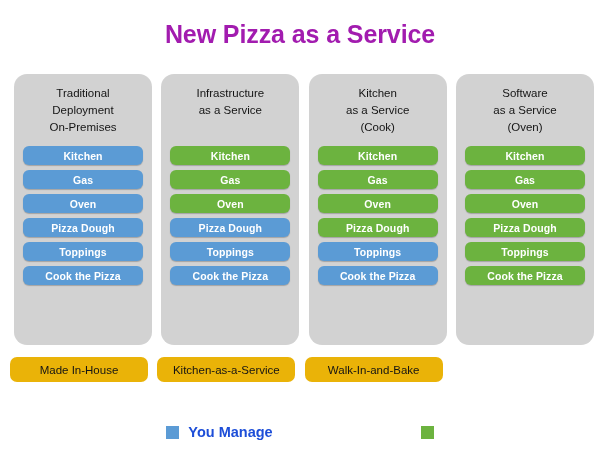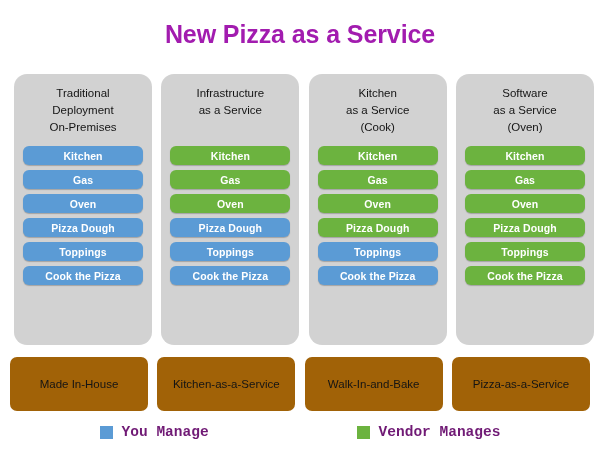--- a/index.html
+++ b/index.html
@@ -87,22 +87,22 @@
     letter-spacing: 0.1px;
     box-shadow: 0 1px 1px rgba(0,0,0,0.22);
     box-sizing: border-box;
   }
   .chip.blue  { background: #5b9bd5; }
   .chip.green { background: #6cb33f; }
 
   .footer-box {
     margin-top: 12px;
     width: 138px;
-    height: 54px;
-    background: #a16207;
+    height: 25px;
+    background: #eab308;
     border-radius: 7px;
     display: flex;
     align-items: center;
     justify-content: center;
     font-size: 11.5px;
     color: #141414;
   }
 
   .legend {
     position: absolute;
@@ -121,22 +121,21 @@
   .legend-swatch {
     width: 13px;
     height: 13px;
     display: inline-block;
   }
   .legend-swatch.blue  { background: #5b9bd5; }
   .legend-swatch.green { background: #6cb33f; }
   .legend-label {
     font-size: 14.5px;
     font-weight: bold;
-    color: #701a75;
-    font-family: Liberation Mono, monospace;
+    color: #1d4ed8;
   }
 </style>
 </head>
 <body>
 
 <div id="diagram">
 
   <div class="title">New Pizza as a Service</div>
 
   <div class="columns">
@@ -202,28 +201,26 @@
           </div>
           <div class="chips">
             <div class="chip green">Kitchen</div>
             <div class="chip green">Gas</div>
             <div class="chip green">Oven</div>
             <div class="chip green">Pizza Dough</div>
             <div class="chip green">Toppings</div>
             <div class="chip green">Cook the Pizza</div>
           </div>
         </div>
-        <div class="footer-box">Pizza-as-a-Service</div>
       </div>
     </div>
 
   <div class="legend">
       <div class="legend-item">
         <span class="legend-swatch blue"></span>
         <span class="legend-label">You Manage</span>
       </div>
       <div class="legend-item">
         <span class="legend-swatch green"></span>
-        <span class="legend-label">Vendor Manages</span>
       </div>
     </div>
 
 </div>
 
 </body></html>

